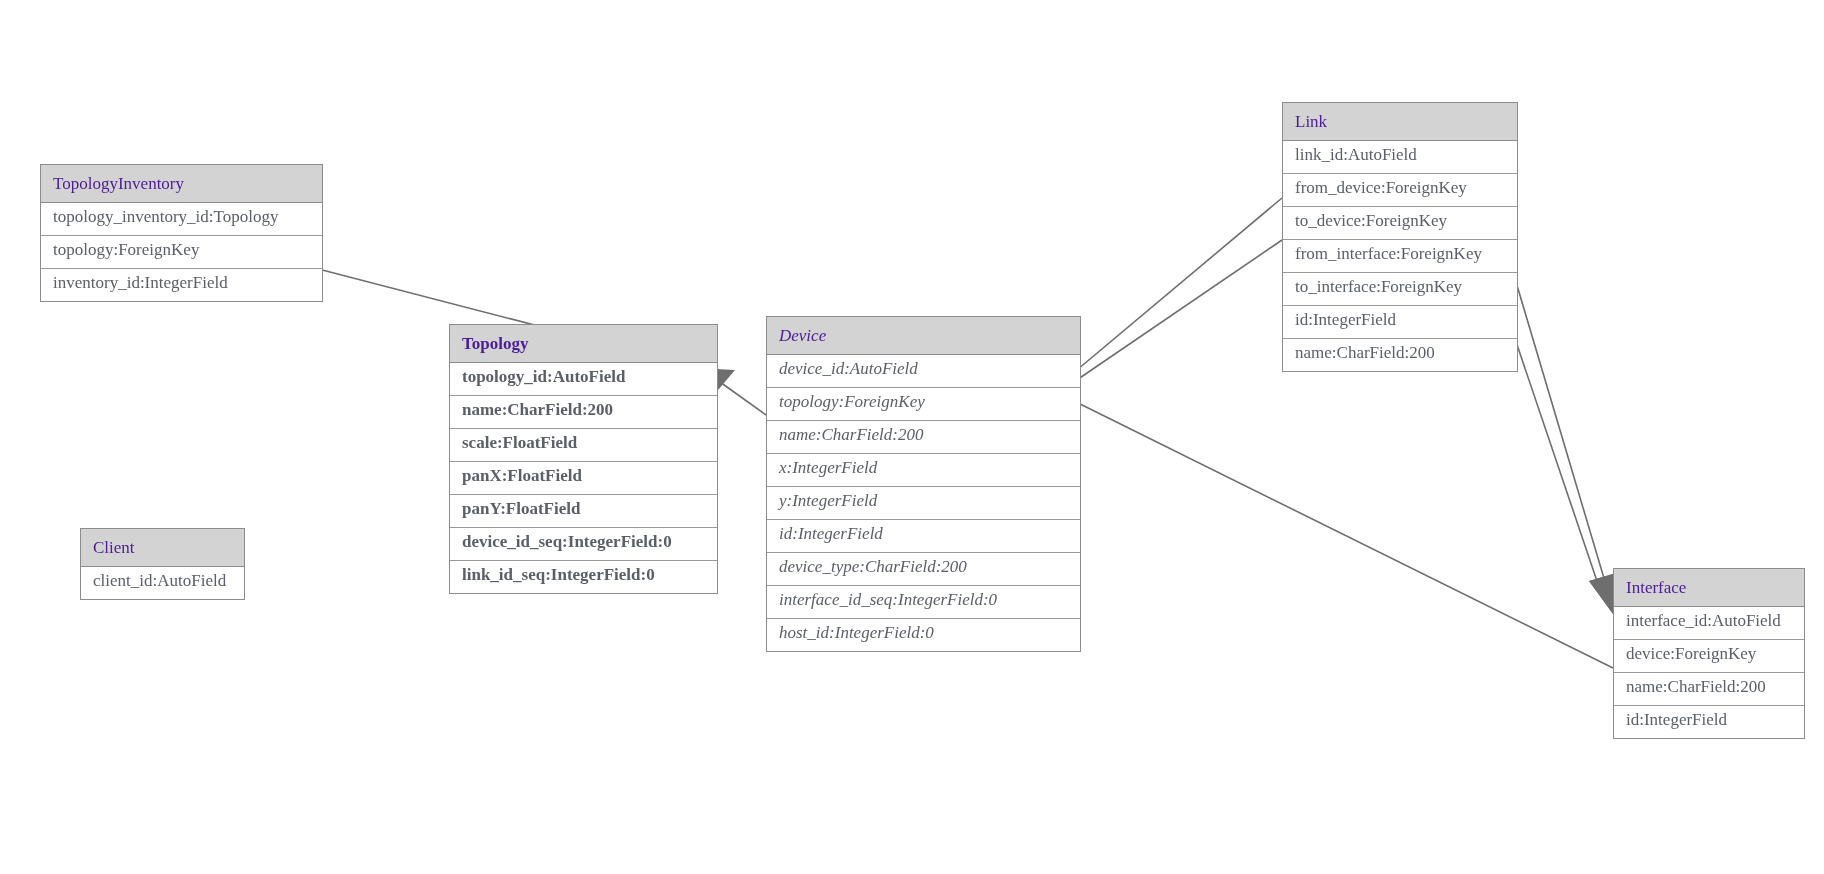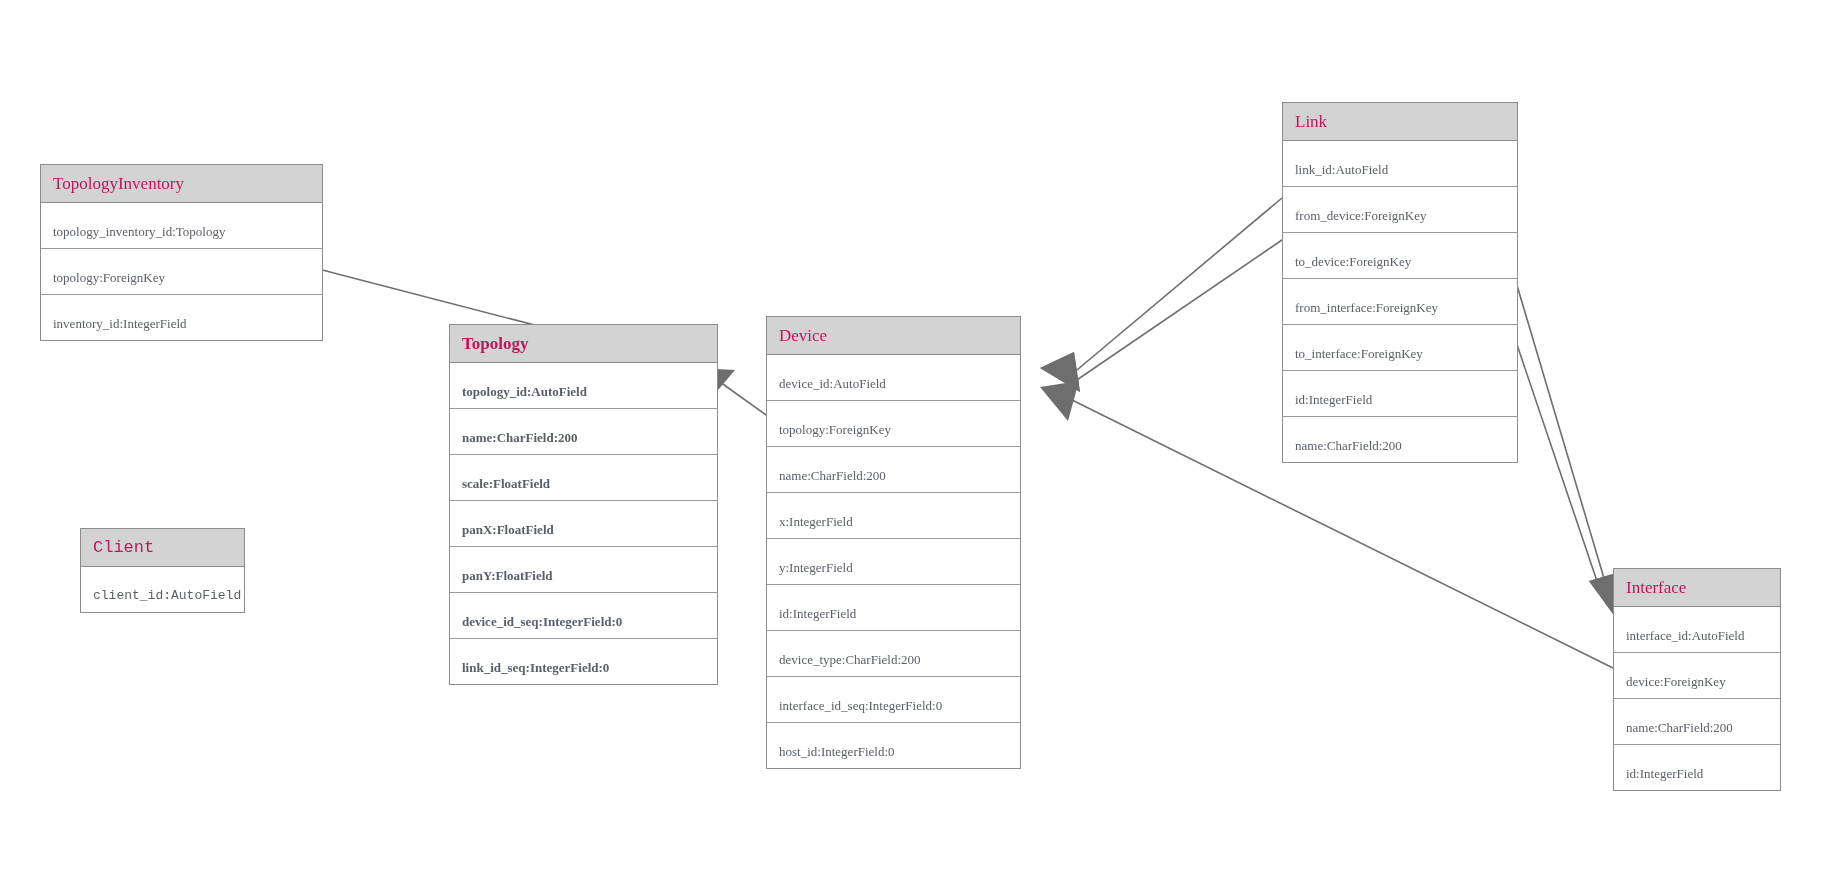--- a/index.html
+++ b/index.html
@@ -28,33 +28,33 @@
     position: absolute;
     box-sizing: border-box;
     border: 1px solid #8c8c8c;
     background: #ffffff;
     z-index: 5;
   }
   .entity-header {
     box-sizing: border-box;
     background: #d3d3d3;
     border-bottom: 1px solid #8c8c8c;
-    color: #be185d;
+    color: #4c1d95;
     font-size: 17px;
     line-height: 1;
     padding: 10px 0 10px 12px;
     white-space: nowrap;
   }
   .entity-field {
     box-sizing: border-box;
     border-top: 1px solid #9a9a9a;
     color: #5b6068;
-    font-size: 13px;
+    font-size: 17px;
     line-height: 1;
-    padding: 22px 0 10px 12px;
+    padding: 5px 0 10px 12px;
     white-space: nowrap;
     background: #ffffff;
   }
   .entity-field.first {
     border-top: none;
   }
 </style>
 </head>
 <body>
 
@@ -109,26 +109,26 @@
     <div class="entity-header">Topology</div>
     <div class="entity-field first">topology_id:AutoField</div>
     <div class="entity-field">name:CharField:200</div>
     <div class="entity-field">scale:FloatField</div>
     <div class="entity-field">panX:FloatField</div>
     <div class="entity-field">panY:FloatField</div>
     <div class="entity-field">device_id_seq:IntegerField:0</div>
     <div class="entity-field">link_id_seq:IntegerField:0</div>
   </div>
 
-  <div class="entity" style="left:80px; top:528px; width:165px;font-family:Liberation Mono, monospace;">
+  <div class="entity" style="left:80px; top:528px; width:165px;">
     <div class="entity-header">Client</div>
     <div class="entity-field first">client_id:AutoField</div>
   </div>
 
-  <div class="entity" style="left:766px; top:316px; width:255px;">
+  <div class="entity" style="left:766px; top:316px; width:315px;font-style:italic;">
     <div class="entity-header">Device</div>
     <div class="entity-field first">device_id:AutoField</div>
     <div class="entity-field">topology:ForeignKey</div>
     <div class="entity-field">name:CharField:200</div>
     <div class="entity-field">x:IntegerField</div>
     <div class="entity-field">y:IntegerField</div>
     <div class="entity-field">id:IntegerField</div>
     <div class="entity-field">device_type:CharField:200</div>
     <div class="entity-field">interface_id_seq:IntegerField:0</div>
     <div class="entity-field">host_id:IntegerField:0</div>
@@ -138,21 +138,21 @@
     <div class="entity-header">Link</div>
     <div class="entity-field first">link_id:AutoField</div>
     <div class="entity-field">from_device:ForeignKey</div>
     <div class="entity-field">to_device:ForeignKey</div>
     <div class="entity-field">from_interface:ForeignKey</div>
     <div class="entity-field">to_interface:ForeignKey</div>
     <div class="entity-field">id:IntegerField</div>
     <div class="entity-field">name:CharField:200</div>
   </div>
 
-  <div class="entity" style="left:1613px; top:568px; width:168px;">
+  <div class="entity" style="left:1613px; top:568px; width:192px;">
     <div class="entity-header">Interface</div>
     <div class="entity-field first">interface_id:AutoField</div>
     <div class="entity-field">device:ForeignKey</div>
     <div class="entity-field">name:CharField:200</div>
     <div class="entity-field">id:IntegerField</div>
   </div>
 
 </div>
 
 </body></html>

